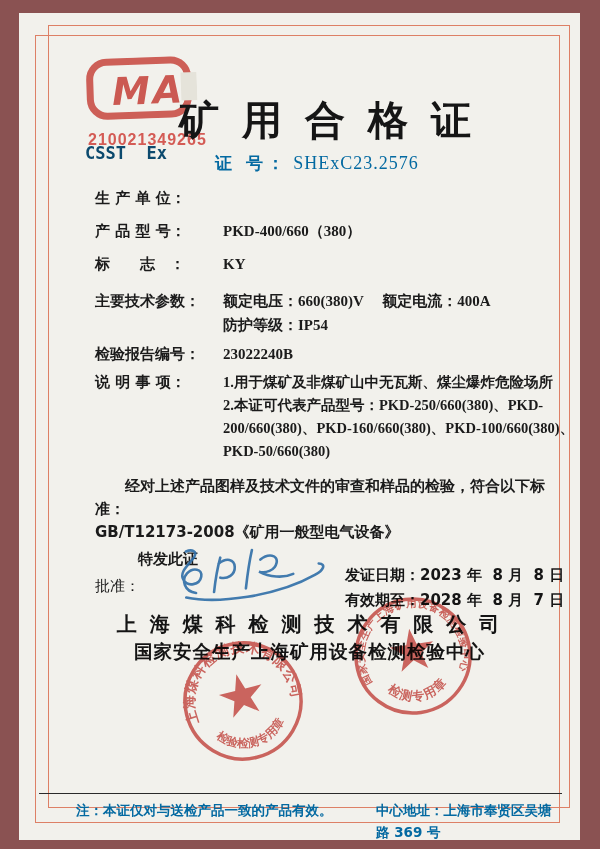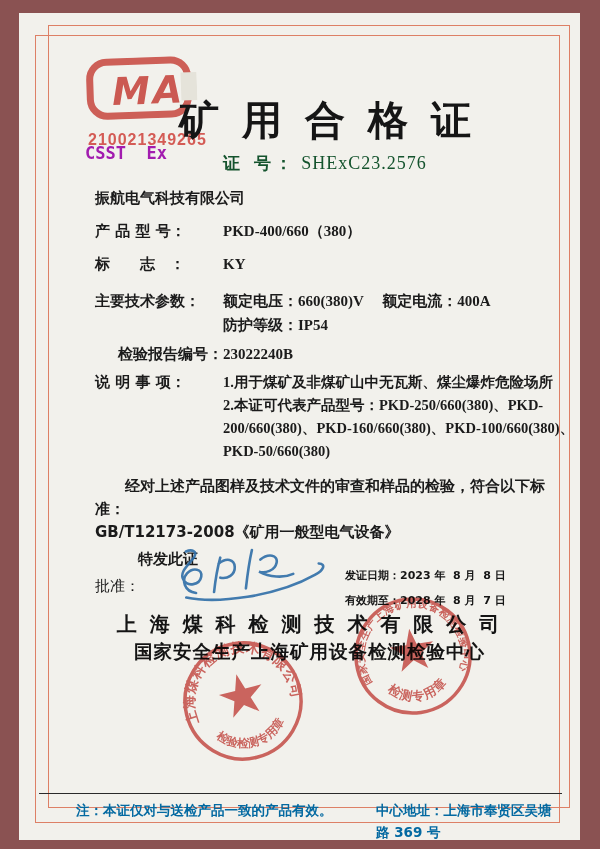--- a/index.html
+++ b/index.html
@@ -6,42 +6,42 @@
   body{width:600px;height:849px;overflow:hidden;font-family:"DejaVu Sans",sans-serif;}
   .page{box-sizing:border-box;width:600px;height:849px;background:#8a5252;padding:13px 20px 9px 19px;}
   .paper{position:relative;width:100%;height:100%;background:#f2f1ec;overflow:hidden;}
   .deco{position:absolute;border:1px solid #dd8066;pointer-events:none;}
   .deco-a{left:29px;top:12px;right:10px;bottom:32px;}
   .deco-b{left:16px;top:22px;right:20px;bottom:17px;}
   .abs{position:absolute;}
   .pre{white-space:pre;}
   
   .cma-num{left:69px;top:118px;color:#cf423b;font-weight:700;font-size:16px;letter-spacing:1px;font-family:"Liberation Sans",sans-serif;opacity:.85;}
-  .csst{left:66px;top:130px;font-weight:700;font-size:17px;color:#a21caf;font-family:"DejaVu Sans Mono",monospace;}
+  .csst{left:66px;top:130px;font-weight:700;font-size:17px;color:#0c4a6e;font-family:"DejaVu Sans Mono",monospace;}
   .title{left:160px;top:80px;font-size:40px;font-weight:900;color:#151515;letter-spacing:23px;}
-  .certno{left:204px;top:139px;font-size:17px;color:#14532d;}
+  .certno{left:196px;top:139px;font-size:17px;color:#0369a1;}
   .certno .lbl{font-weight:700;letter-spacing:4px;}
   .certno .val{font-family:"Liberation Serif",serif;font-size:18px;letter-spacing:1px;}
   
   .docbody{position:absolute;left:76px;right:30px;top:177px;color:#1b1b1b;}
   .row{display:flex;margin-bottom:17px;}
   .rl{flex:0 0 128px;font-weight:700;font-size:15px;line-height:16px;}
   .rv{font-size:15px;line-height:16px;font-family:"Liberation Serif",serif;font-weight:600;}
   .row-params{margin-bottom:9px;}
   .row-params .rl,.row-params .rv{line-height:24px;}
-  .row-report{margin-bottom:9px;text-align:right;}
+  .row-report{margin-bottom:9px;}
   .row-notes{margin-bottom:12px;}
   .row-notes .rl,.row-notes .rv{line-height:23px;}
   .row-notes .rv{font-size:14.5px;}
   .statement{font-size:15px;line-height:23px;font-weight:700;margin-top:0;}
   .statement .ind{text-indent:2em;}
   .hereby{margin-top:7px;font-size:15px;font-weight:700;line-height:16px;margin-left:43px;}
   .approve{margin-top:11px;font-size:15px;font-weight:400;line-height:16px;}
   
-  .dates{left:326px;top:550px;font-size:11px;font-weight:700;color:#151515;line-height:25px;}
+  .dates{left:326px;top:550px;font-size:15px;font-weight:700;color:#151515;line-height:25px;}
   
   .company{left:20px;right:0;top:598px;text-align:center;font-size:20px;font-weight:900;letter-spacing:3px;color:#141414;}
   .center-name{left:20px;right:0;top:626px;text-align:center;font-size:18.5px;font-weight:900;letter-spacing:1px;color:#141414;}
   
   .stamp{mix-blend-mode:multiply;}
   .seal-left{left:160px;top:624px;transform:rotate(-14deg);}
   .seal-right{left:331px;top:580px;transform:rotate(-8deg);}
   .cma-logo{left:66px;top:44px;transform:rotate(-2deg);}
   .signature{left:146px;top:525px;transform:rotate(-3deg);}
   
@@ -69,21 +69,21 @@
     <div class="abs csst pre">CSST  Ex</div>
 
     <div class="abs title">矿用合格证</div>
     <div class="abs certno">
       <span class="lbl">证 号：</span>
       <span class="val">SHExC23.2576</span>
     </div>
 
     <div class="docbody">
       <div class="row">
-        <div class="rv cn">振航电气科技有限公司</div>
+        <div class="rl">生 产 单 位：</div>
       </div>
       <div class="row">
         <div class="rl">产 品 型 号：</div>
         <div class="rv">PKD-400/660（380）</div>
       </div>
       <div class="row">
         <div class="rl">标　　志　：</div>
         <div class="rv">KY</div>
       </div>
       <div class="row row-params">

